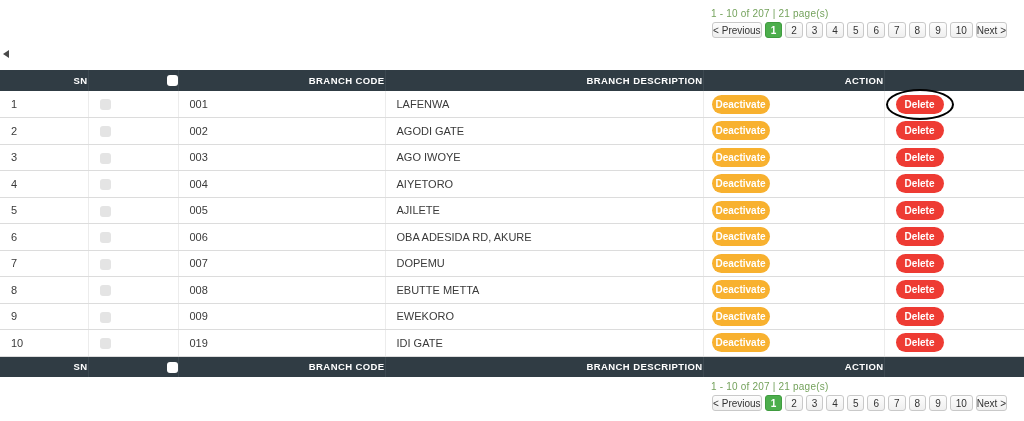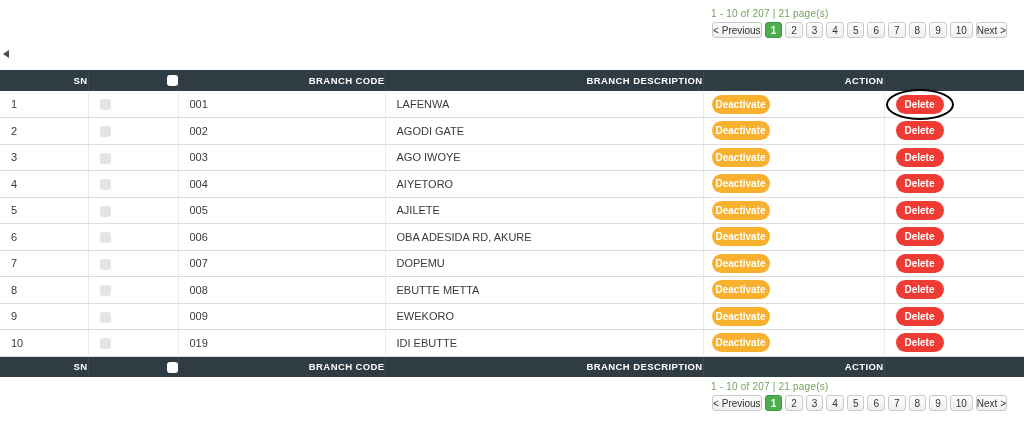--- a/index.html
+++ b/index.html
@@ -166,21 +166,21 @@
     <td><span class="cb row-cb"></span></td>
     <td>009</td>
     <td>EWEKORO</td>
     <td><span class="pill deactivate">Deactivate</span></td>
     <td><span class="delwrap"><span class="pill delete">Delete</span></span></td>
   </tr>
       <tr class="datarow">
     <td>10</td>
     <td><span class="cb row-cb"></span></td>
     <td>019</td>
-    <td>IDI EBUTTE</td>
+    <td>IDI GATE</td>
     <td><span class="pill deactivate">Deactivate</span></td>
     <td><span class="delwrap"><span class="pill delete">Delete</span></span></td>
   </tr>
     </tbody>
   <tfoot>
     <tr class="hdr">
       <th>SN</th>
       <th><span class="cb hdr-cb"></span></th>
       <th>BRANCH CODE</th>
       <th>BRANCH DESCRIPTION</th>

